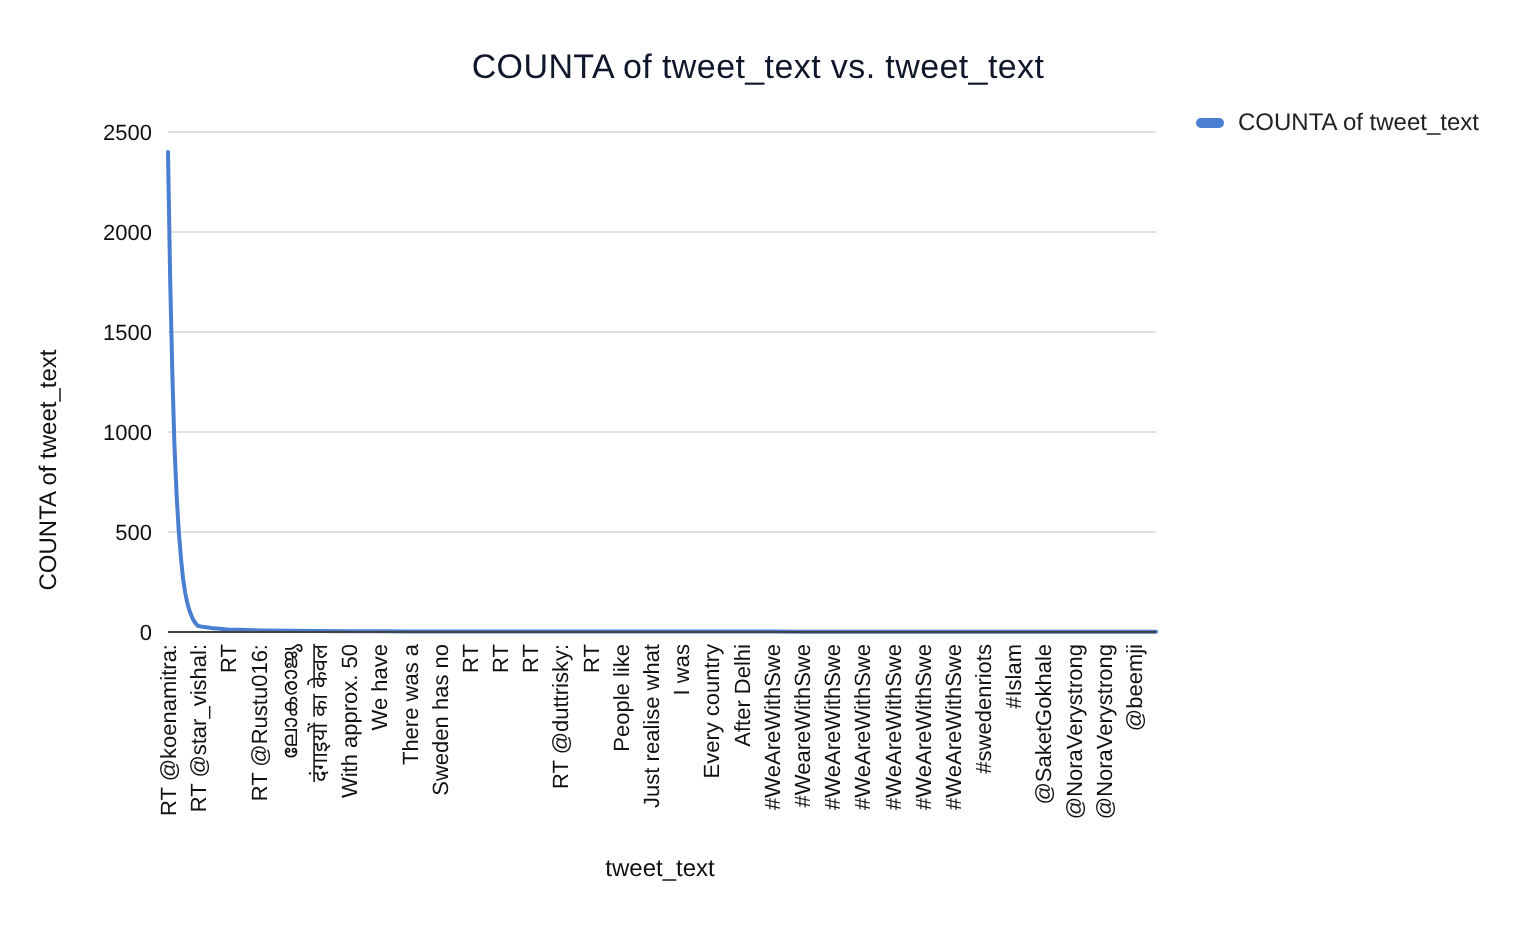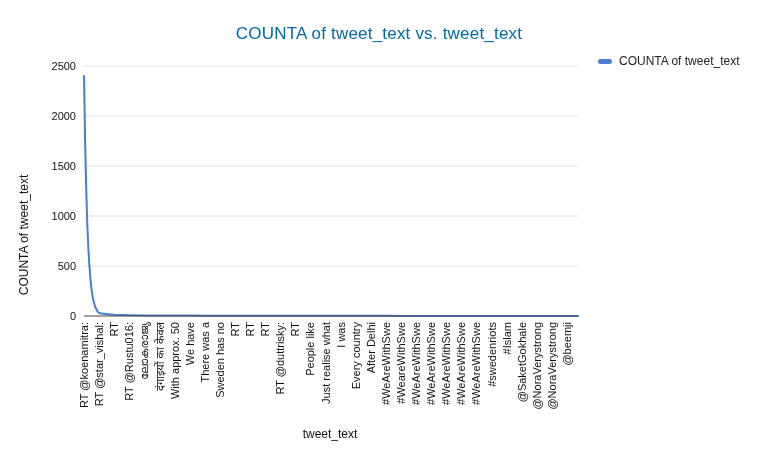--- a/index.html
+++ b/index.html
@@ -43,21 +43,21 @@
   svg text {
     font-family: "Liberation Sans", sans-serif;
   }
   .ytick-label, .xcat-label { font-size: 11px; fill: #111111; }
   .axis-title { font-size: 12px; fill: #111111; }
 </style>
 </head>
 <body>
 
 <div class="chart-container">
-  <div class="chart-title" style="color: #0369a1;">COUNTA of tweet_text vs. tweet_text</div>
+  <div class="chart-title" style="color: #0f172a;">COUNTA of tweet_text vs. tweet_text</div>
 
   <div class="legend">
     <span class="legend-marker" id="legend-marker" style="background: rgb(74, 126, 208);"></span>
     <span class="legend-label">COUNTA of tweet_text</span>
   </div>
 
   <svg id="plot" width="758" height="469" viewBox="0 0 758 469">
     <g id="gridlines">
         <line x1="84" x2="578" y1="266" y2="266" stroke="#e0e0e0" stroke-width="1"></line>
         <line x1="84" x2="578" y1="216" y2="216" stroke="#e0e0e0" stroke-width="1"></line>

